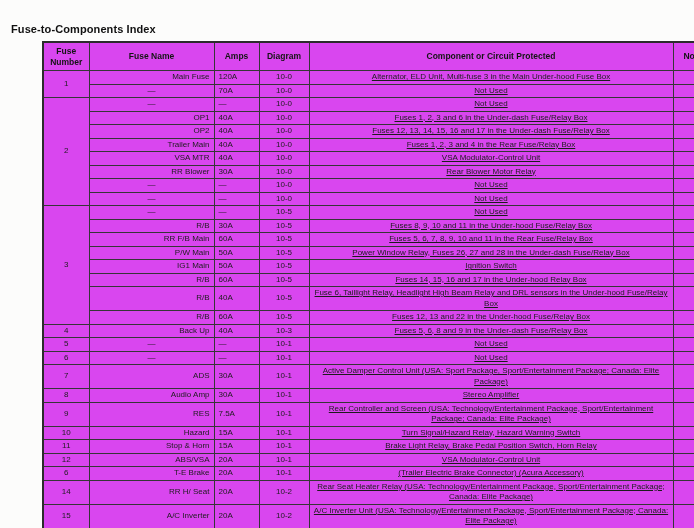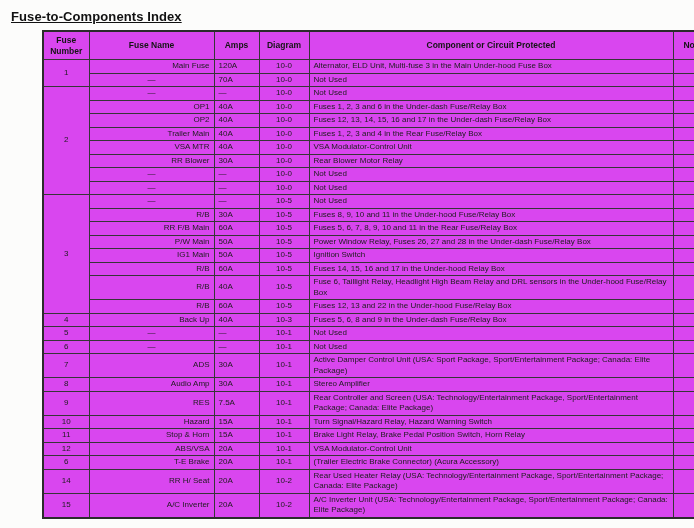--- a/index.html
+++ b/index.html
@@ -11,26 +11,25 @@
     width: 694px;
     height: 528px;
     background: #fcfcfb;
     font-family: "Liberation Sans", sans-serif;
     color: #1c1c1c;
   }
   .page {
     padding: 5px 9px 0 10px;
   }
   .page-title {
-    font-size: 13px;
+    font-size: 11px;
     font-weight: bold;
     color: #111;
-    margin: 4px 0 6px 1px;
+    margin: 18px 0 6px 1px;
     letter-spacing: 0.1px;
-    text-decoration: underline;
   }
   table.fuse-table {
     border-collapse: collapse;
     table-layout: fixed;
     width: 675px;
     background: #d946ef;
     border: 2px solid #2b2b2b;
     margin-left: 32px;
   }
   .fuse-table th,
@@ -55,21 +54,21 @@
   .col-amps  { width: 45px; }
   .col-diag  { width: 50px; }
   .col-comp  { width: 364px; }
   .col-notes { width: 45px; }
 
   .c-num  { text-align: center; }
   .c-name { text-align: right; }
   .c-name.dash { text-align: center; }
   .c-amps { text-align: left; }
   .c-diag { text-align: center; }
-  .c-comp { text-align: left; }
+  .c-comp { text-align: center; text-decoration: underline; }
   .c-notes { }
 </style>
 </head>
 <body>
 
 <div class="page">
   <div class="page-title">Fuse-to-Components Index</div>
 
   <table class="fuse-table">
     <colgroup>
@@ -298,21 +297,21 @@
           <td class="c-amps">20A</td>
           <td class="c-diag">10-1</td>
           <td class="c-comp">(Trailer Electric Brake Connector) (Acura Accessory)</td>
           <td class="c-notes"></td>
         </tr>
         <tr>
           <td rowspan="1" class="c-num">14</td>
           <td class="c-name">RR H/ Seat</td>
           <td class="c-amps">20A</td>
           <td class="c-diag">10-2</td>
-          <td class="c-comp">Rear Used Heater Relay (USA: Technology/Entertainment Package, Sport/Entertainment Package; Canada: Elite Package)</td>
+          <td class="c-comp">Rear Seat Heater Relay (USA: Technology/Entertainment Package, Sport/Entertainment Package; Canada: Elite Package)</td>
           <td class="c-notes"></td>
         </tr>
         <tr>
           <td rowspan="1" class="c-num">15</td>
           <td class="c-name">A/C Inverter</td>
           <td class="c-amps">20A</td>
           <td class="c-diag">10-2</td>
           <td class="c-comp">A/C Inverter Unit (USA: Technology/Entertainment Package, Sport/Entertainment Package; Canada: Elite Package)</td>
           <td class="c-notes"></td>
         </tr>

